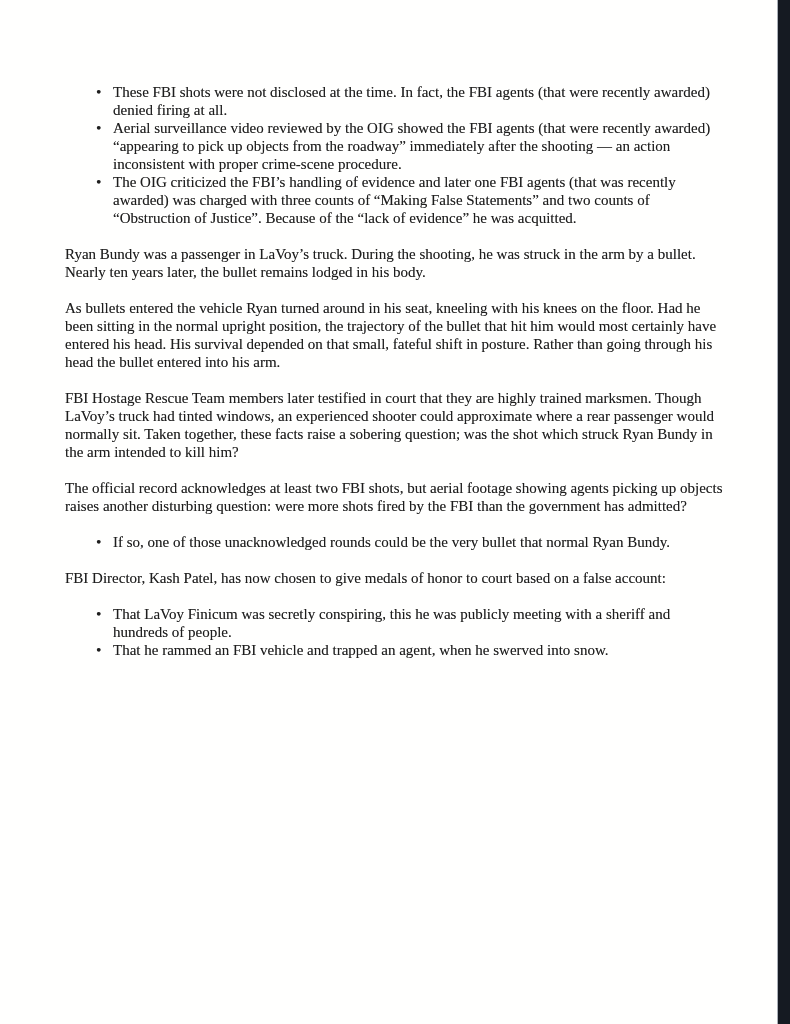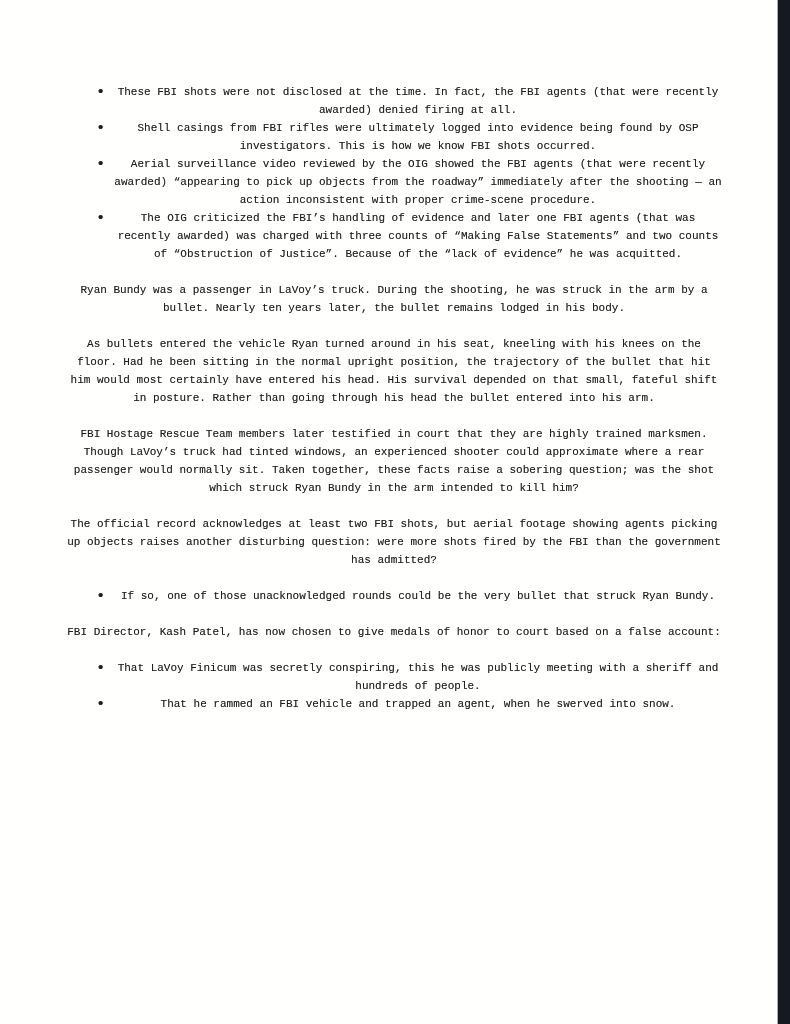--- a/index.html
+++ b/index.html
@@ -25,25 +25,24 @@
     height: 1024px;
     background: #151a22;
     border-left: 1px solid #aab0b8;
   }
   .doc-content {
     position: absolute;
     left: 65px;
     top: 83px;
     width: 658px;
     color: #1e1e1e;
-    font-family: Liberation Mono, monospace;
-    font-size: 11px;
+    font-family: Liberation Serif, serif;
+    font-size: 15px;
     line-height: 18px;
     text-shadow: 0 0 0.5px rgba(30,30,30,0.45);
-    text-align: center;
   }
   .doc-content p {
     margin: 0 0 18px 0;
   }
   .doc-content ul.bullet-list {
     margin: 0 0 18px 0;
     padding: 0 0 0 48px;
     list-style: none;
   }
   .doc-content ul.bullet-list li {
@@ -61,30 +60,29 @@
     font-weight: bold;
   }
 </style>
 </head>
 <body>
 
 <div class="page" style="background: rgb(255, 255, 254);">
   <div class="doc-content" style="color: rgb(30, 30, 30);">
       <ul class="bullet-list">
         <li><span>These FBI shots were not disclosed at the time. In fact, the FBI agents (that were recently awarded) denied firing at all.</span></li>
-        <li><span>Shell casings from FBI rifles were ultimately logged into evidence being found by OSP investigators. This is how we know FBI shots occurred.</span></li>
         <li><span>Aerial surveillance video reviewed by the OIG showed the FBI agents (that were recently awarded) “appearing to pick up objects from the roadway” immediately after the shooting — an action inconsistent with proper crime-scene procedure.</span></li>
         <li><span>The OIG criticized the FBI’s handling of evidence and later one FBI agents (that was recently awarded) was charged with three counts of “Making False Statements” and two counts of “Obstruction of Justice”. Because of the “lack of evidence” he was acquitted.</span></li>
       </ul>
       <p><span>Ryan Bundy was a passenger in LaVoy’s truck. During the shooting, he was struck in the arm by a bullet. Nearly ten years later, the bullet remains lodged in his body.</span></p>
       <p><span>As bullets entered the vehicle Ryan turned around in his seat, kneeling with his knees on the floor. Had he been sitting in the normal upright position, the trajectory of the bullet that hit him would most certainly have entered his head. His survival depended on that small, fateful shift in posture. Rather than going through his head the bullet entered into his arm.</span></p>
       <p><span>FBI Hostage Rescue Team members later testified in court that they are highly trained marksmen. Though LaVoy’s truck had tinted windows, an experienced shooter could approximate where a rear passenger would normally sit. Taken together, these facts raise a sobering question; was the shot which struck Ryan Bundy in the arm intended to kill him?</span></p>
       <p><span>The official record acknowledges at least two FBI shots, but aerial footage showing agents picking up objects raises another disturbing question: were more shots fired by the FBI than the government has admitted?</span></p>
       <ul class="bullet-list">
-        <li><span>If so, one of those unacknowledged rounds could be the very bullet that struck Ryan Bundy.</span></li>
+        <li><span>If so, one of those unacknowledged rounds could be the very bullet that normal Ryan Bundy.</span></li>
       </ul>
       <p><span>FBI Director, Kash Patel, has now chosen to give medals of honor to court based on a false account:</span></p>
       <ul class="bullet-list">
         <li><span>That LaVoy Finicum was secretly conspiring, this he was publicly meeting with a sheriff and hundreds of people.</span></li>
         <li><span>That he rammed an FBI vehicle and trapped an agent, when he swerved into snow.</span></li>
       </ul>
     </div>
   <div class="edge-strip" style="background: rgb(21, 26, 34);"></div>
 </div>
 

